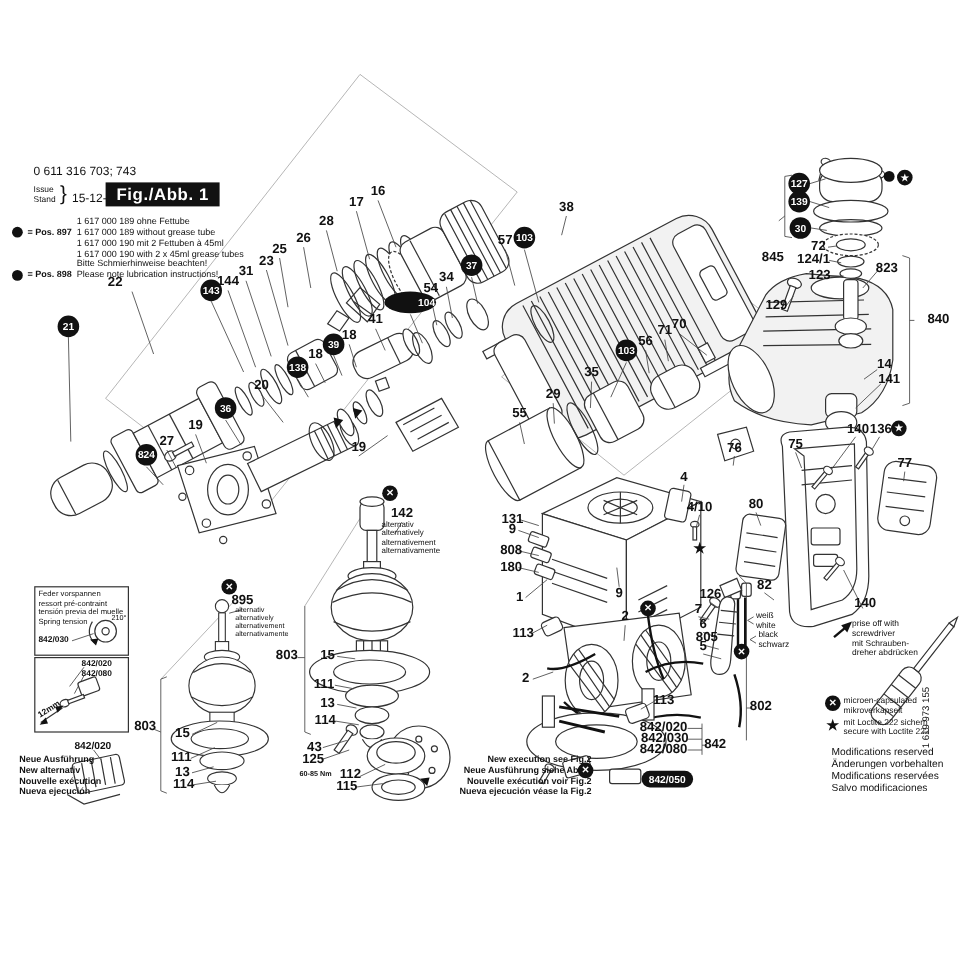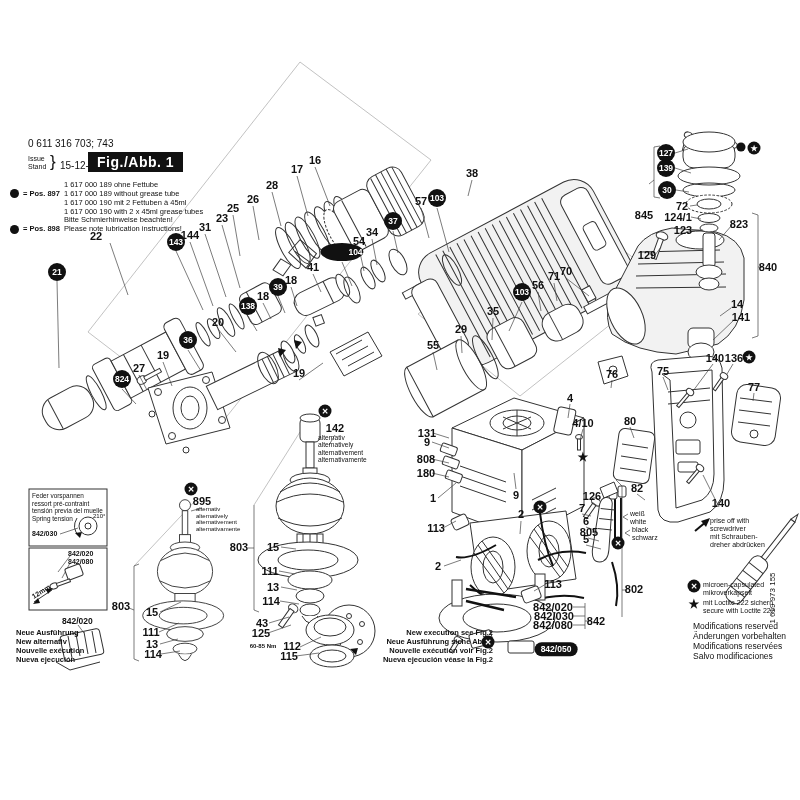--- a/index.html
+++ b/index.html
@@ -489,21 +489,21 @@
       <span class="lbl plain" style="left: 493px; top: 311px;">35</span>
       <span class="lbl plain" style="left: 538px; top: 285px;">56</span>
       <span class="lbl plain" style="left: 554px; top: 276px;">71</span>
       <span class="lbl plain" style="left: 566px; top: 271px;">70</span>
       <span class="lbl plain" style="left: 644px; top: 183px; margin-top: 32px;">845</span>
       <span class="lbl plain" style="left: 682px; top: 206px;">72</span>
       <span class="lbl plain" style="left: 678px; top: 217px;">124/1</span>
       <span class="lbl plain" style="left: 683px; top: 230px;">123</span>
       <span class="lbl plain" style="left: 739px; top: 224px;">823</span>
       <span class="lbl plain" style="left: 647px; top: 255px;">129</span>
-      <span class="lbl plain" style="left: 768px; top: 267px;">840</span>
+      <span class="lbl plain" style="left: 768px; top: 267px; padding-left: 28px;">840</span>
       <span class="lbl plain" style="left: 737px; top: 304px;">14</span>
       <span class="lbl plain" style="left: 741px; top: 317px;">141</span>
       <span class="lbl plain" style="left: 715px; top: 358px;">140</span>
       <span class="lbl plain" style="left: 734px; top: 358px;">136</span>
       <span class="lbl plain" style="left: 754px; top: 387px;">77</span>
       <span class="lbl plain" style="left: 612px; top: 374px;">76</span>
       <span class="lbl plain" style="left: 663px; top: 371px;">75</span>
       <span class="lbl plain" style="left: 570px; top: 398px;">4</span>
       <span class="lbl plain" style="left: 583px; top: 423px;">4/10</span>
       <span class="lbl plain" style="left: 630px; top: 421px;">80</span>

